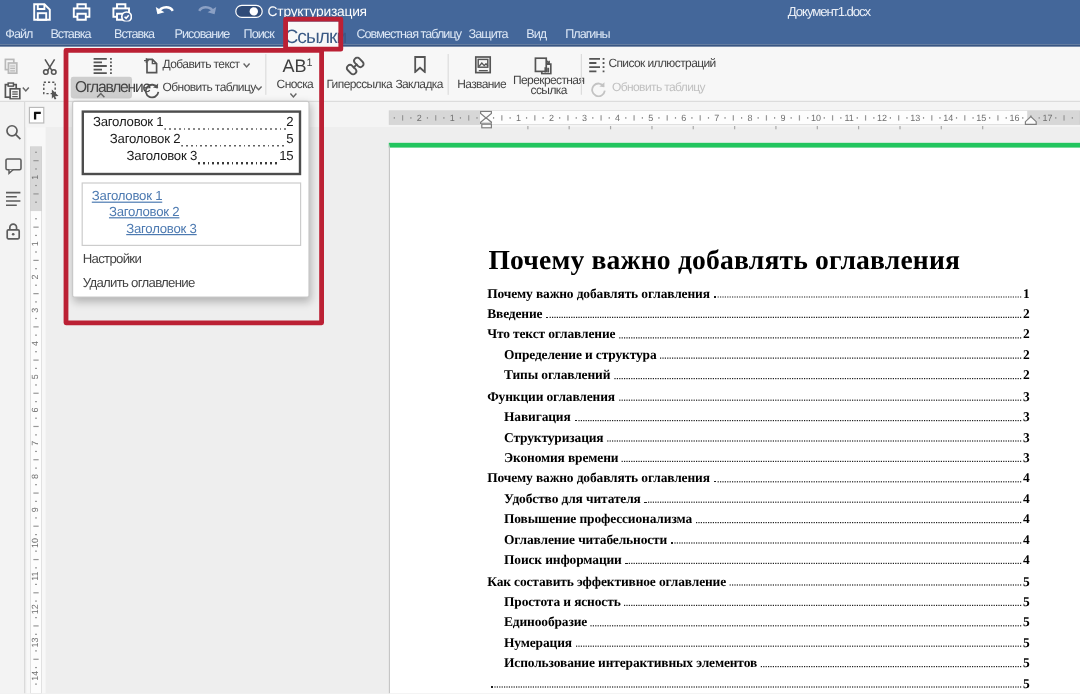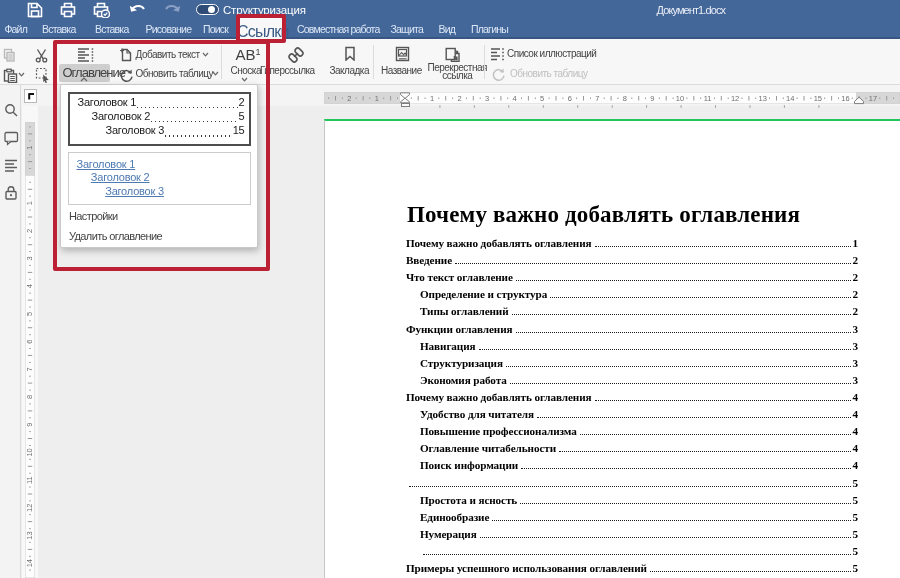--- a/index.html
+++ b/index.html
@@ -6,21 +6,21 @@
 #topbar{left:0;top:0;width:900px;height:36.5px;background:#44679a}
 #tabbar{left:0;top:36.5px;width:900px;height:2.2px;background:#395683}
 .tab{position:absolute;top:23.2px;font-size:10.5px;letter-spacing:-0.8px;color:#dce7f5}
 #ribbon{left:0;top:38.7px;width:900px;height:46.3px;background:#f7f7f7;border-bottom:1px solid #dcdcdc}
 #belowribbon{left:0;top:85px;width:900px;height:21px;background:#f4f4f4}
 #activetab{left:239px;top:18.2px;width:44px;height:22px;background:#f8f8f8;z-index:3}
 .rlabel{position:absolute;font-size:10px;letter-spacing:-0.5px;color:#444;white-space:nowrap}
 .gray{color:#c0c0c0}
 #sidebar{left:0;top:85px;width:21px;height:493px;background:#f3f3f3;border-right:1px solid #dadada}
 #canvas{left:22px;top:106px;width:878px;height:472px;background:#eeeeee}
-#page{position:absolute;left:324px;top:119px;z-index:1;width:576px;height:459px;background:#fff;border-left:1px solid #c6c6c6;border-top:2px solid #22c55e}
+#page{position:absolute;left:324px;top:119px;z-index:1;width:576px;height:459px;background:#fff;border-left:1px solid #c6c6c6;border-top:4px solid #22c55e}
 #doctitle{position:absolute;left:82px;top:80.5px;width:470px;font-family:"Liberation Serif",serif;font-weight:bold;font-size:23px;letter-spacing:0.15px;color:#000;white-space:nowrap}
 #toc{position:absolute;left:81px;top:116px;width:452px}
 .trow{display:flex;align-items:baseline;height:17.12px;font-family:"Liberation Serif",serif;font-weight:bold;font-size:11.2px;letter-spacing:-0.1px;color:#000;white-space:nowrap}
 .tt{flex:none}
 .dots{flex:1;border-bottom:1.6px dotted #1c1c1c;margin:0 2px 1px 3px}
 .tn{flex:none}
 #panel{left:59.5px;top:84px;width:198px;height:163.5px;background:#fff;border:1px solid #c9c9c9;border-radius:2px;box-shadow:1px 3px 7px rgba(0,0,0,0.25);z-index:5}
 #pbox1{position:absolute;left:7px;top:6.5px;width:183px;height:54px;border:2px solid #4d4d4d;padding:2.5px 4px 0 8px}
 #pbox2{position:absolute;left:7px;top:67px;width:183px;height:53px;border:1px solid #ccc;padding:5px 9px 0 8px}
 .prow{display:flex;align-items:baseline;height:14.2px;font-size:11px;letter-spacing:-0.2px;color:#1a1a1a;white-space:nowrap}
@@ -59,21 +59,21 @@
 <div class="abs" style="left:196px;top:4px;width:23px;height:11px;background:#2f4b78;border:1.5px solid #fff;border-radius:7px"></div>
 <div class="abs" style="left:208px;top:6px;width:7px;height:7px;background:#fff;border-radius:50%"></div>
 <div class="abs" style="left:223px;top:4px;font-size:11.5px;letter-spacing:-0.2px;color:#fdfdfd">Структуризация</div>
 <div class="abs" style="left:656.5px;top:4px;font-size:11px;letter-spacing:-0.9px;color:#e9eef6">Документ1.docx</div>
 <div class="abs" id="tabbar"></div>
 <div class="tab" style="left:4.4px">Файл</div>
 <div class="tab" style="left:42px">Вставка</div>
 <div class="tab" style="left:95px">Вставка</div>
 <div class="tab" style="left:145.5px">Рисование</div>
 <div class="tab" style="left:203px">Поиск</div>
-<div class="tab" style="left:297px">Совместная работа</div>
+<div class="tab" style="left:297px">Совместная таблицу</div>
 <div class="tab" style="left:390.5px">Защита</div>
 <div class="tab" style="left:438.5px">Вид</div>
 <div class="tab" style="left:471px">Плагины</div>
 <div class="abs" id="activetab"></div>
 <div class="abs" style="left:237px;top:23.2px;font-size:16px;letter-spacing:-0.8px;color:#3b5a85;z-index:4">Ссылки</div>
 <div class="abs" id="ribbon"></div>
 <div class="abs" id="belowribbon"></div>
 <svg style="position:absolute;left:3px;top:47.5px" width="13" height="14" viewBox="0 0 13 14" fill="none">
     <rect x="1.5" y="1.5" width="7" height="8.5" stroke="#b9b9b9" stroke-width="1.4"></rect>
     <rect x="4" y="4.5" width="7" height="8.5" fill="#e9e9e9" stroke="#b9b9b9" stroke-width="1.4"></rect>
@@ -129,21 +129,21 @@
 <svg style="position:absolute;left:241px;top:76.5px" width="7" height="5" viewBox="0 0 7 5" fill="none">
     <path d="M1 1 L3.5 3.8 L6.0 1" stroke="#666" stroke-width="1.2"></path>
   </svg>
 <svg style="position:absolute;left:287.5px;top:46.5px" width="16" height="16" viewBox="0 0 16 16" fill="none">
     <g stroke="#555555" stroke-width="1.6">
       <rect x="6.6" y="2.4" width="8.8" height="5.2" rx="2.6" transform="rotate(45 11 5)"></rect>
       <rect x="0.6" y="8.4" width="8.8" height="5.2" rx="2.6" transform="rotate(45 5 11)"></rect>
       <path d="M6.2 9.8 L9.8 6.2"></path>
     </g>
   </svg>
-<div class="rlabel" style="left:260px;top:64.5px">Гиперссылка</div>
+<div class="rlabel" style="left:272px;top:64.5px">Гиперссылка</div>
 <svg style="position:absolute;left:343.5px;top:46px" width="12" height="15" viewBox="0 0 12 15" fill="none">
     <path d="M2 1.5 H10 V14 L6 10.5 L2 14 Z" stroke="#555555" stroke-width="1.5"></path>
   </svg>
 <div class="rlabel" style="left:329.5px;top:64.5px">Закладка</div>
 <div class="vsep" style="left:373px"></div>
 <svg style="position:absolute;left:394.5px;top:46px" width="15" height="16" viewBox="0 0 15 16" fill="none">
     <rect x="1.5" y="1.5" width="12" height="13" stroke="#555555" stroke-width="1.4"></rect>
     <rect x="3.5" y="3.5" width="8" height="6.5" stroke="#555555" stroke-width="1.2"></rect>
     <path d="M4 9.5 l2.5 -3 l2 2.2 l1.5 -1.6 l1.5 1.8" stroke="#555555" stroke-width="1.1"></path>
     <path d="M4 12.8 h7.5" stroke="#555555" stroke-width="1.1"></path>
@@ -223,21 +223,21 @@
         <span class="tt">Навигация</span>
         <span class="dots"></span>
         <span class="tn">3</span>
       </div>
       <div class="trow" style="padding-left:14px">
         <span class="tt">Структуризация</span>
         <span class="dots"></span>
         <span class="tn">3</span>
       </div>
       <div class="trow" style="padding-left:14px">
-        <span class="tt">Экономия работа</span>
+        <span class="tt">Экономия времени</span>
         <span class="dots"></span>
         <span class="tn">3</span>
       </div>
       <div class="trow" style="padding-left:0px">
         <span class="tt">Почему важно добавлять оглавления</span>
         <span class="dots"></span>
         <span class="tn">4</span>
       </div>
       <div class="trow" style="padding-left:14px">
         <span class="tt">Удобство для читателя</span>
@@ -253,44 +253,45 @@
         <span class="tt">Оглавление читабельности</span>
         <span class="dots"></span>
         <span class="tn">4</span>
       </div>
       <div class="trow" style="padding-left:14px">
         <span class="tt">Поиск информации</span>
         <span class="dots"></span>
         <span class="tn">4</span>
       </div>
       <div class="trow" style="padding-left:0px">
+        <span class="tt">Как составить эффективное оглавление</span>
         <span class="dots"></span>
         <span class="tn">5</span>
       </div>
       <div class="trow" style="padding-left:14px">
         <span class="tt">Простота и ясность</span>
         <span class="dots"></span>
         <span class="tn">5</span>
       </div>
       <div class="trow" style="padding-left:14px">
         <span class="tt">Единообразие</span>
         <span class="dots"></span>
         <span class="tn">5</span>
       </div>
       <div class="trow" style="padding-left:14px">
         <span class="tt">Нумерация</span>
         <span class="dots"></span>
         <span class="tn">5</span>
       </div>
       <div class="trow" style="padding-left:14px">
+        <span class="tt">Использование интерактивных элементов</span>
         <span class="dots"></span>
         <span class="tn">5</span>
       </div>
       <div class="trow" style="padding-left:0px">
-        <span class="tt">Примеры успешного использования оглавлений</span>
         <span class="dots"></span>
         <span class="tn">5</span>
       </div>
     </div>
   </div>
 <div class="abs" style="left:24px;top:89px;width:13px;height:14px;background:#fff;border:1px solid #b9b9b9"></div>
 <svg style="position:absolute;left:27.5px;top:92.5px" width="7" height="7" viewBox="0 0 7 7" fill="none">
     <path d="M0.5 1 H6 M1.2 0.5 V6.5" stroke="#111" stroke-width="2"></path>
   </svg>
 <svg width="576" height="12" style="position:absolute;left:324px;top:92px">

